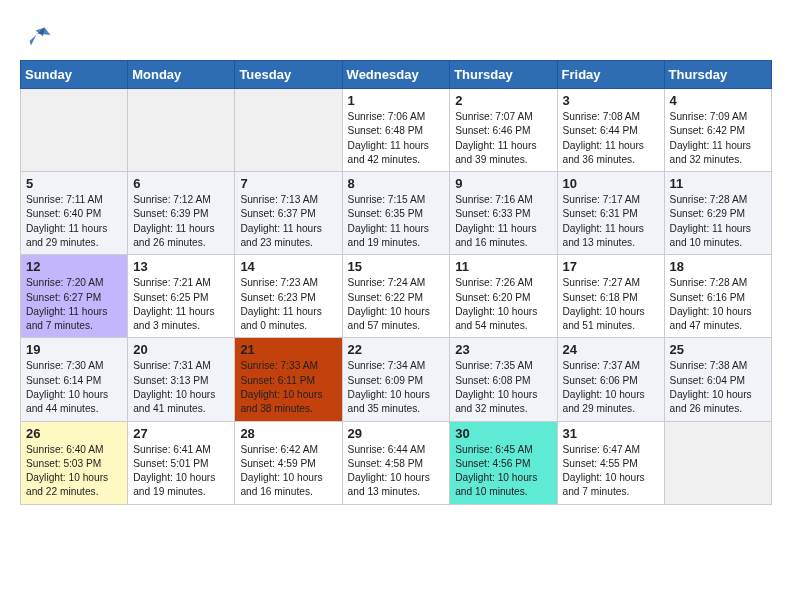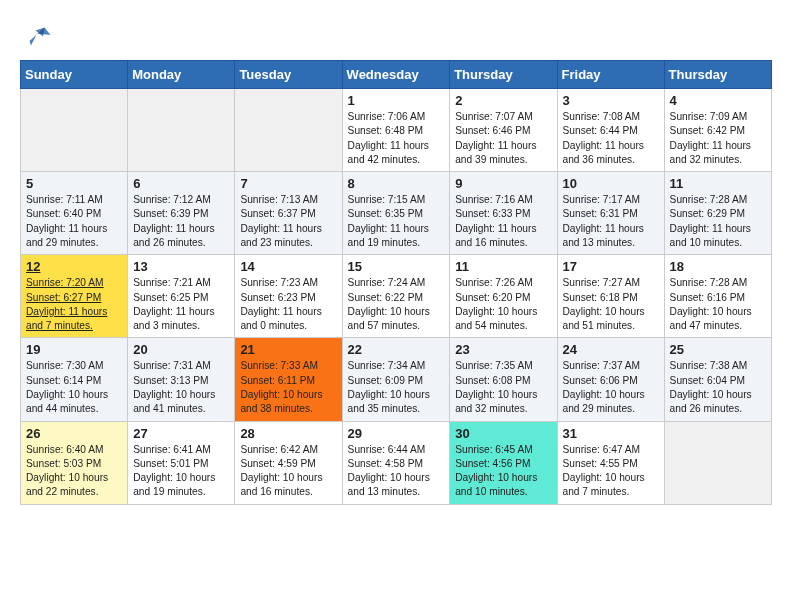--- a/index.html
+++ b/index.html
@@ -198,21 +198,21 @@
 Daylight: 11 hours and 13 minutes.</div>
         </td>
         <td style="background: rgb(240, 244, 248);">
           <span class="day-num">11</span>
           <div class="day-info" style="white-space: pre-line;">Sunrise: 7:28 AM
 Sunset: 6:29 PM
 Daylight: 11 hours and 10 minutes.</div>
         </td>
       </tr>
       <tr>
-        <td style="background: #fde047; text-decoration: underline;">
+        <td style="background: #c4b5fd;">
           <span class="day-num">12</span>
           <div class="day-info" style="white-space: pre-line;">Sunrise: 7:20 AM
 Sunset: 6:27 PM
 Daylight: 11 hours and 7 minutes.</div>
         </td>
         <td style="background: rgb(255, 255, 255);">
           <span class="day-num">13</span>
           <div class="day-info" style="white-space: pre-line;">Sunrise: 7:21 AM
 Sunset: 6:25 PM
 Daylight: 11 hours and 3 minutes.</div>
@@ -254,21 +254,21 @@
           <div class="day-info" style="white-space: pre-line;">Sunrise: 7:30 AM
 Sunset: 6:14 PM
 Daylight: 10 hours and 44 minutes.</div>
         </td>
         <td style="background: rgb(240, 244, 248);">
           <span class="day-num">20</span>
           <div class="day-info" style="white-space: pre-line;">Sunrise: 7:31 AM
 Sunset: 3:13 PM
 Daylight: 10 hours and 41 minutes.</div>
         </td>
-        <td style="background: #f97316;">
+        <td style="background: #c2410c;">
           <span class="day-num">21</span>
           <div class="day-info" style="white-space: pre-line;">Sunrise: 7:33 AM
 Sunset: 6:11 PM
 Daylight: 10 hours and 38 minutes.</div>
         </td>
         <td style="background: rgb(240, 244, 248);">
           <span class="day-num">22</span>
           <div class="day-info" style="white-space: pre-line;">Sunrise: 7:34 AM
 Sunset: 6:09 PM
 Daylight: 10 hours and 35 minutes.</div>

